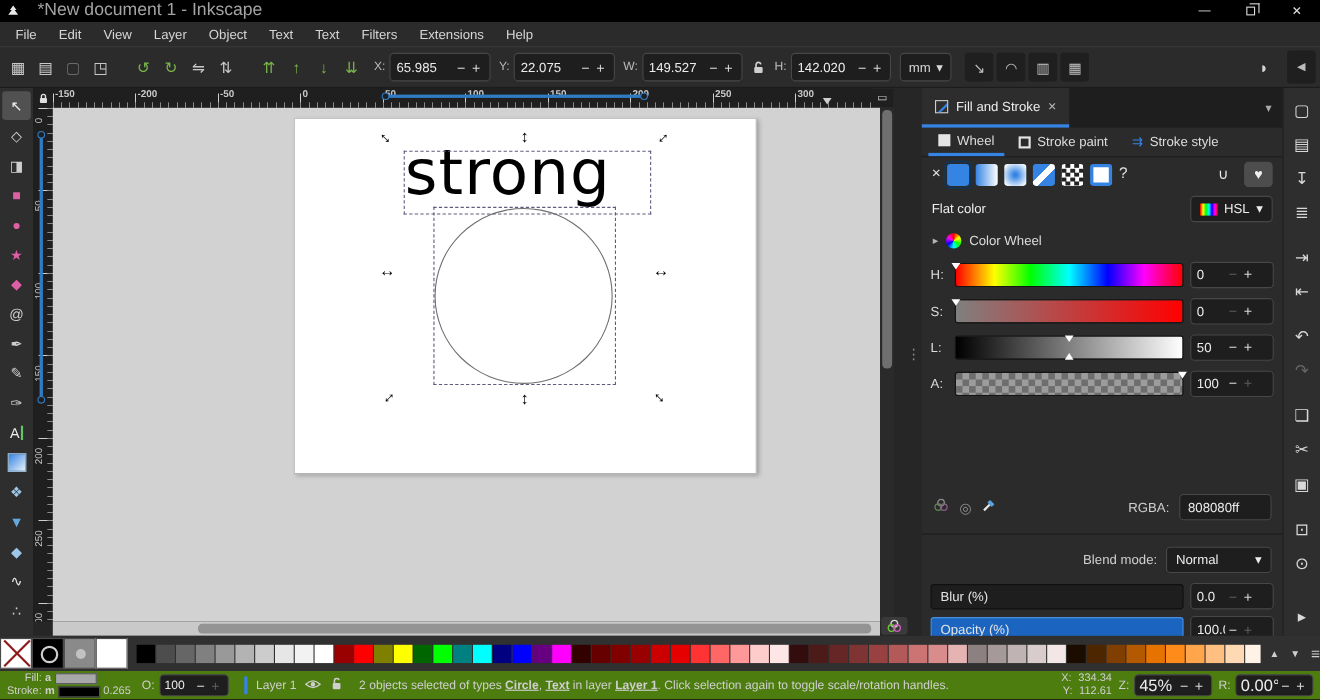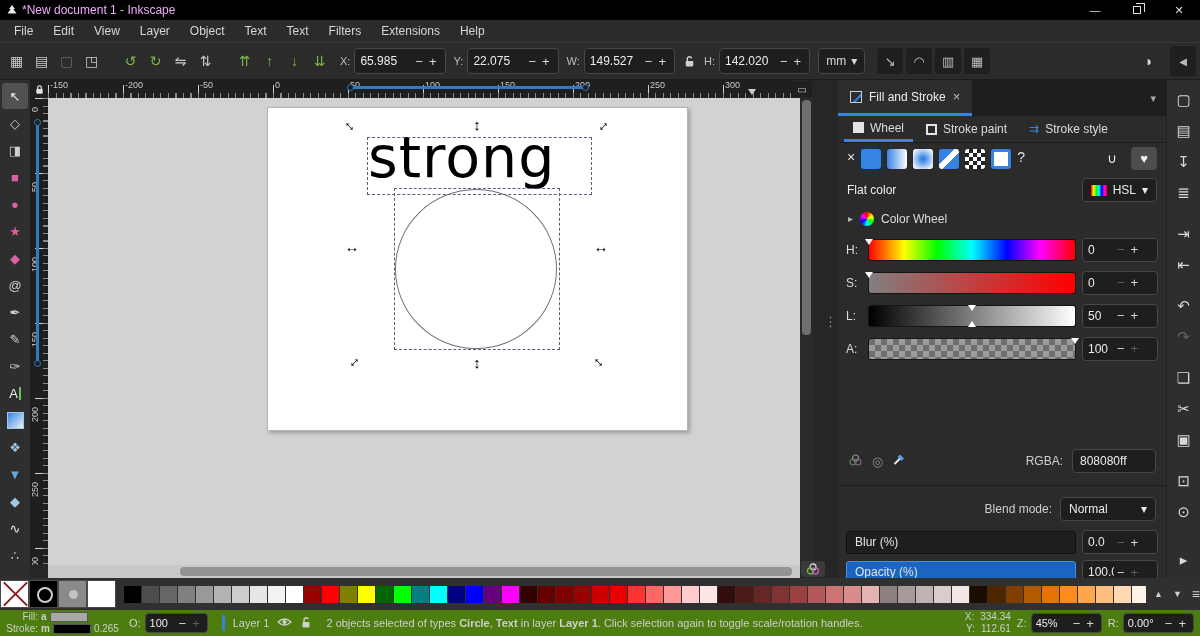--- a/index.html
+++ b/index.html
@@ -4,21 +4,21 @@
 <style>
   * { margin:0; padding:0; box-sizing:border-box; }
   html,body { background:#111; }
   #app { position:relative; width:1200px; height:636px; overflow:hidden;
          font-family:"Liberation Sans", sans-serif; background:#262626; color:#d8d8d8; }
 
   
   #titlebar { position:absolute; left:0; top:0; width:1200px; height:20px; background:#000;
               display:flex; align-items:center; }
   #titlebar .logo { margin-left:6px; display:flex; }
-  #titlebar .wtitle { margin-left:4px; font-size:12px; color:#f0abfc; }
+  #titlebar .wtitle { margin-left:16px; font-size:16px; color:#a3a3a3; }
   #wincontrols { margin-left:auto; display:flex; height:100%; }
   .winbtn { width:42px; height:100%; display:flex; align-items:center; justify-content:center;
             color:#ddd; font-size:11px; }
   .winbtn .restore { width:8px; height:8px; border:1px solid #ddd; position:relative; }
   .winbtn .restore::before { content:""; position:absolute; left:2px; top:-4px; width:8px; height:8px;
             border:1px solid #ddd; border-left:none; border-bottom:none; }
 
   
   #menubar { position:absolute; left:0; top:20px; width:1200px; height:22px; background:#2b2b2b;
              display:flex; align-items:center; padding-left:4px; }
@@ -65,21 +65,21 @@
   
   #corner { position:absolute; left:30px; top:80px; width:18px; height:18px; background:#1f1f1f;
             display:flex; align-items:center; justify-content:center; }
   #hruler { position:absolute; left:48px; top:80px; width:744px; height:18px; background:#1f1f1f;
             overflow:hidden;
             background-image:
               repeating-linear-gradient(to right,#8a8a8a 0 1px,transparent 1px 7.5px),
               repeating-linear-gradient(to right,#cfcfcf 0 1px,transparent 1px 75px);
             background-size:100% 5px,100% 13px; background-position:left bottom,left bottom;
             background-repeat:no-repeat,no-repeat; }
-  #hruler .nums { display:flex; padding-left:2px; }
+  #hruler .nums { display:flex; padding-left:2px;font-weight:bold; }
   .hnum { flex:0 0 75px; font-size:9px; color:#c8c8c8; }
   #hsel { position:absolute; left:304px; top:6px; width:232px; height:3px; background:#2f7cc4; }
   #hsel::before, #hsel::after { content:""; position:absolute; top:-2px; width:5px; height:5px;
         border:1px solid #2f7cc4; border-radius:50%; background:#1f1f1f; }
   #hsel::before { left:-5px; } #hsel::after { right:-5px; }
   #hmark { position:absolute; left:700px; top:9px; width:0; height:0;
         border:4px solid transparent; border-top:6px solid #cfcfcf; }
   #displaybtn { position:absolute; left:792px; top:81px; width:20px; height:16px; background:#1f1f1f;
         display:flex; align-items:center; justify-content:center; color:#cfcfcf; font-size:10px; }
   #vruler { position:absolute; left:30px; top:98px; width:18px; height:467px; background:#1f1f1f;
@@ -229,25 +229,25 @@
   #fsind .row { display:flex; align-items:center; gap:3px; }
   #fsind .lab { width:34px; text-align:right; color:#cfcfcf; }
   #fsind .code { font-weight:bold; }
   #fsind .chip { width:38px; height:10px; border:1px solid #555; }
   #fsind .chip.fill { background:#a8a8a8; } #fsind .chip.stroke { background:#000; }
   #ofld { display:flex; align-items:center; margin-left:10px; gap:4px; }
   #ofld .spin { height:20px; padding:0 4px; } #ofld .spin input { width:26px; font-size:11px; }
   #layerblk { display:flex; align-items:center; gap:8px; margin-left:14px; }
   #layerblk .bar { width:3px; height:16px; background:#3584e4; }
   #statusmsg { margin-left:14px; white-space:nowrap; overflow:hidden; flex:1; }
-  #statusmsg .b { font-weight:bold; }
+  #statusmsg .b { font-weight:bold;text-decoration:underline; }
   #xyblk { display:flex; flex-direction:column; font-size:10px; line-height:12px; text-align:right; margin-right:6px; }
   #xyblk div { display:flex; justify-content:flex-end; gap:6px; }
   .zrfld { display:flex; align-items:center; gap:4px; margin-right:6px; }
-  .zrfld .spin { height:20px; padding:0 4px; background:#1e1e1e; } .zrfld .spin input { width:34px; font-size:11px; }
+  .zrfld .spin { height:20px; padding:0 4px; background:#1e1e1e; } .zrfld .spin input { width:34px; font-size:15px; }
 </style>
 </head>
 <body>
 
 <div id="app">
 
   <div id="titlebar">
     <span class="logo">
       <svg width="12" height="12" viewBox="0 0 12 12">
           <path d="M6 1 L9 5 L7.3 5 L10.5 9.5 L1.5 9.5 L4.7 5 L3 5 Z" fill="#e8e8e8"></path>

